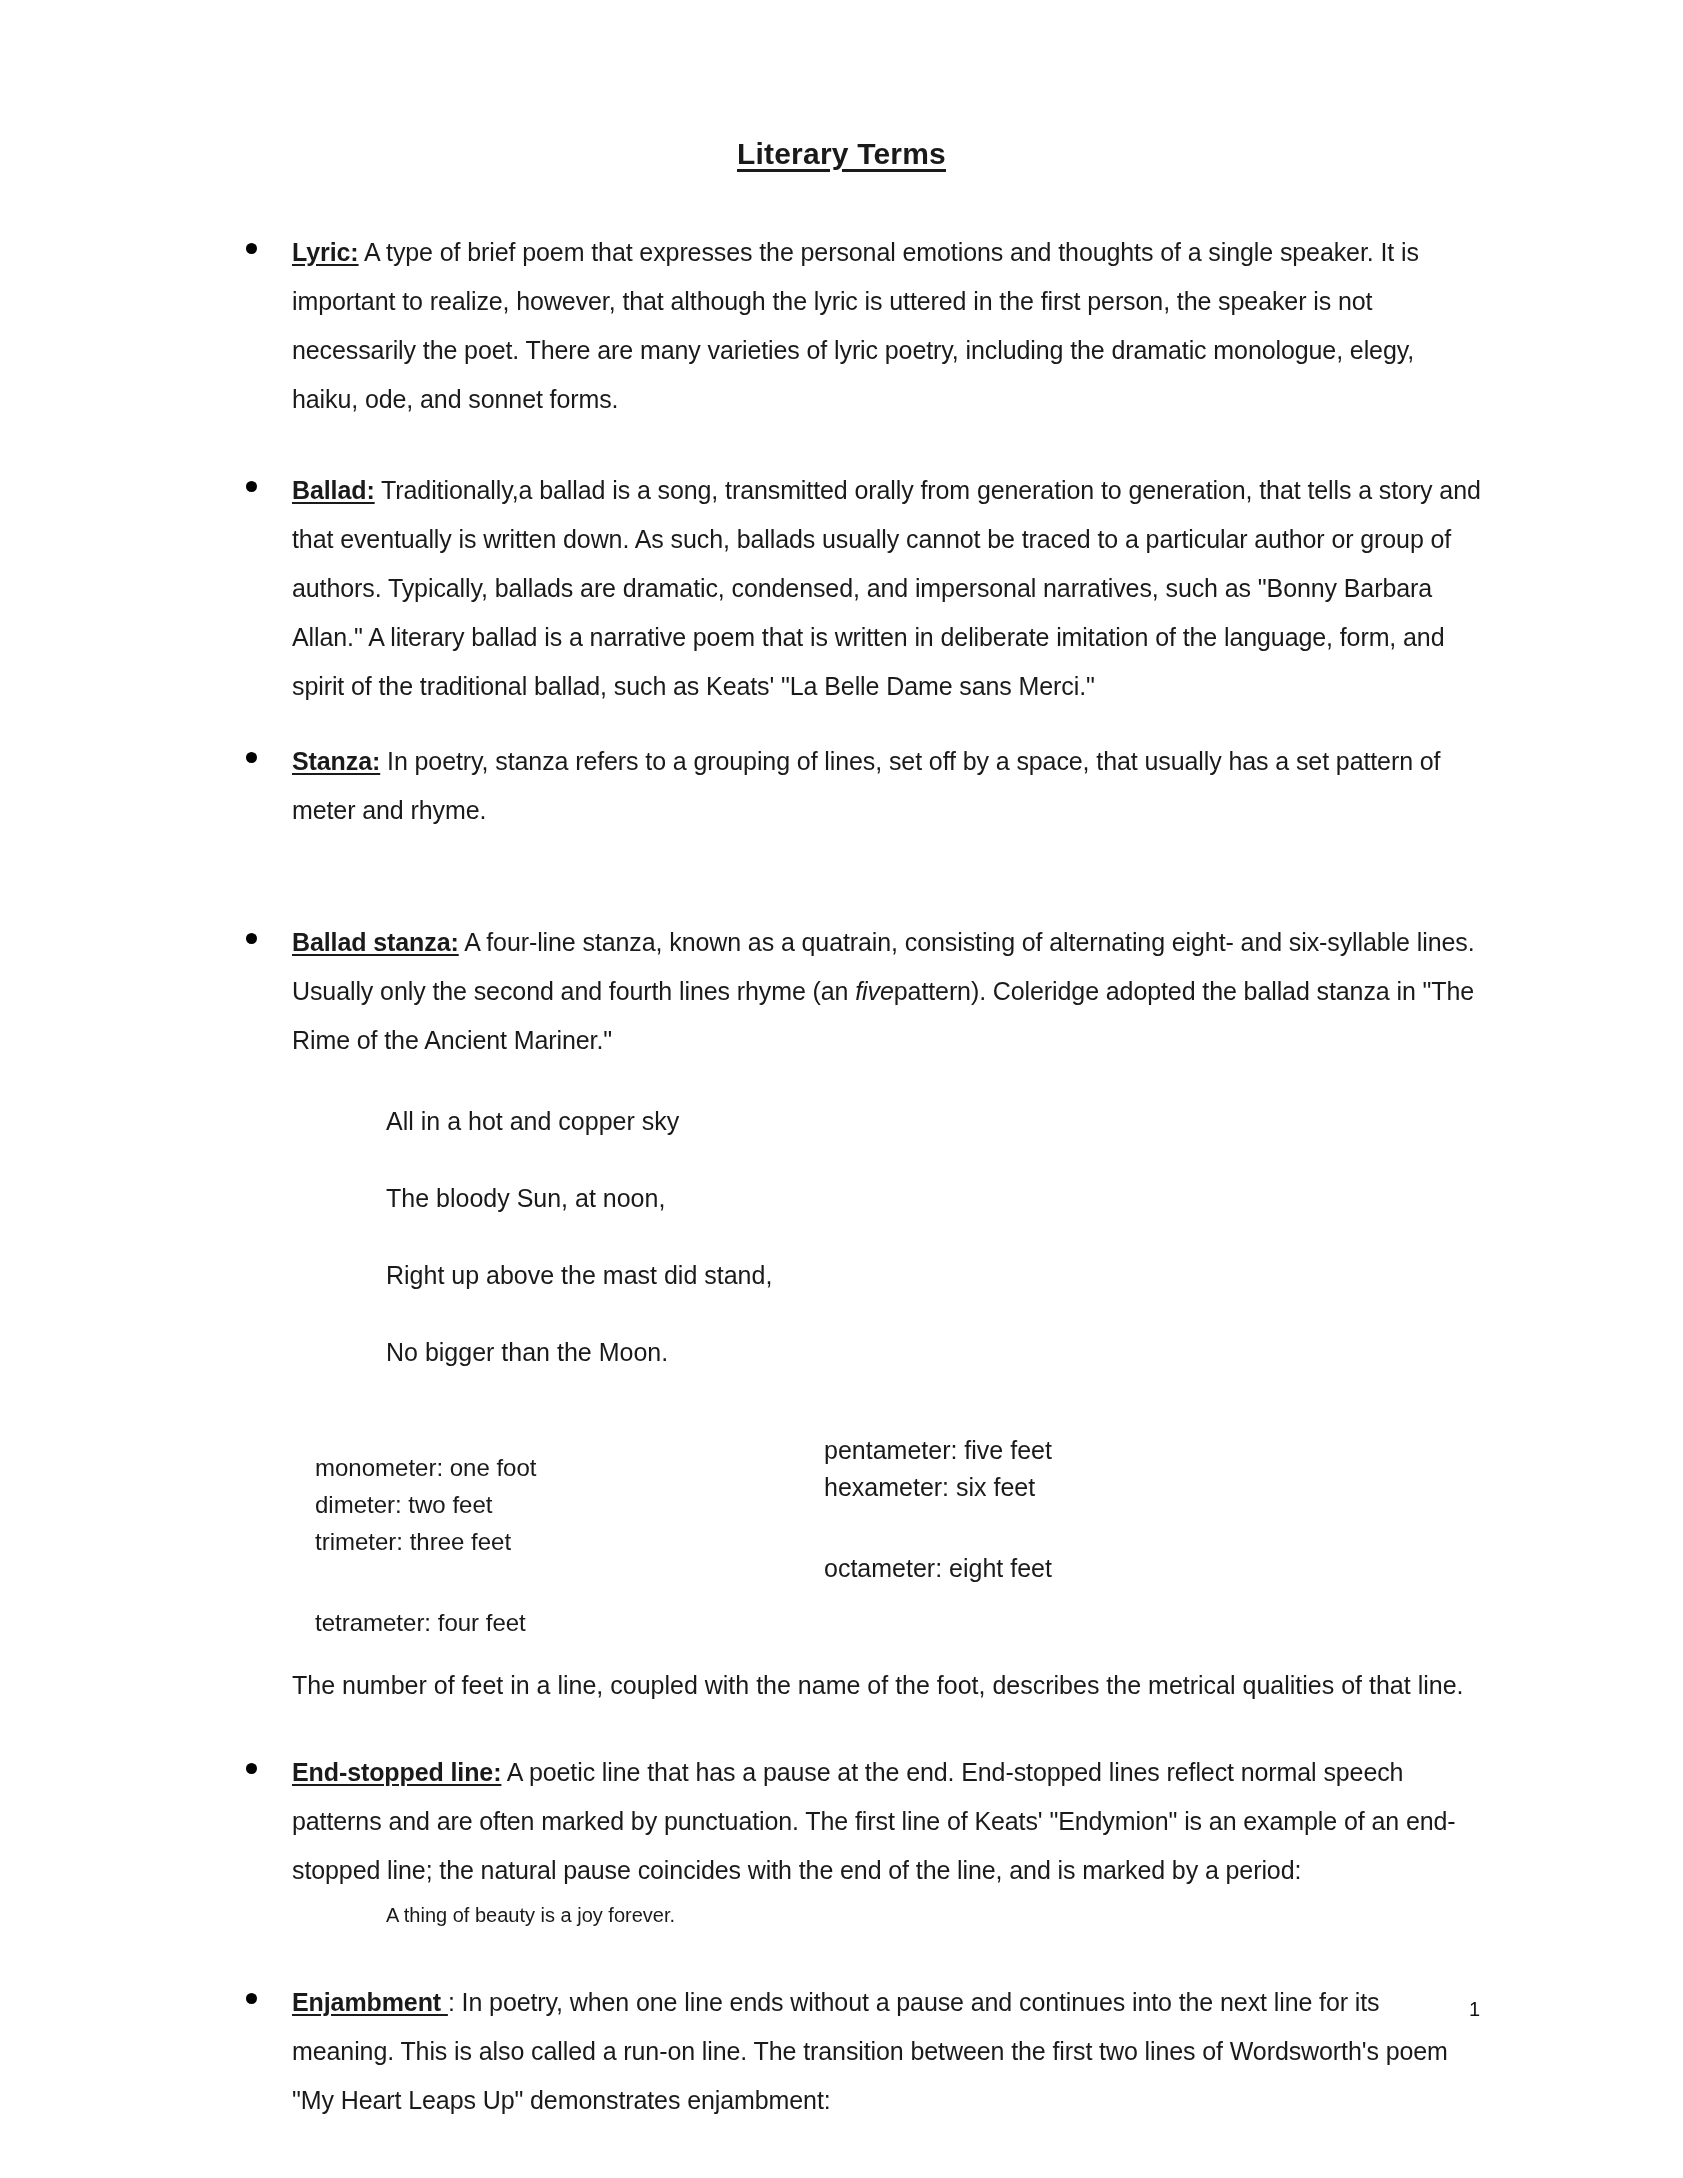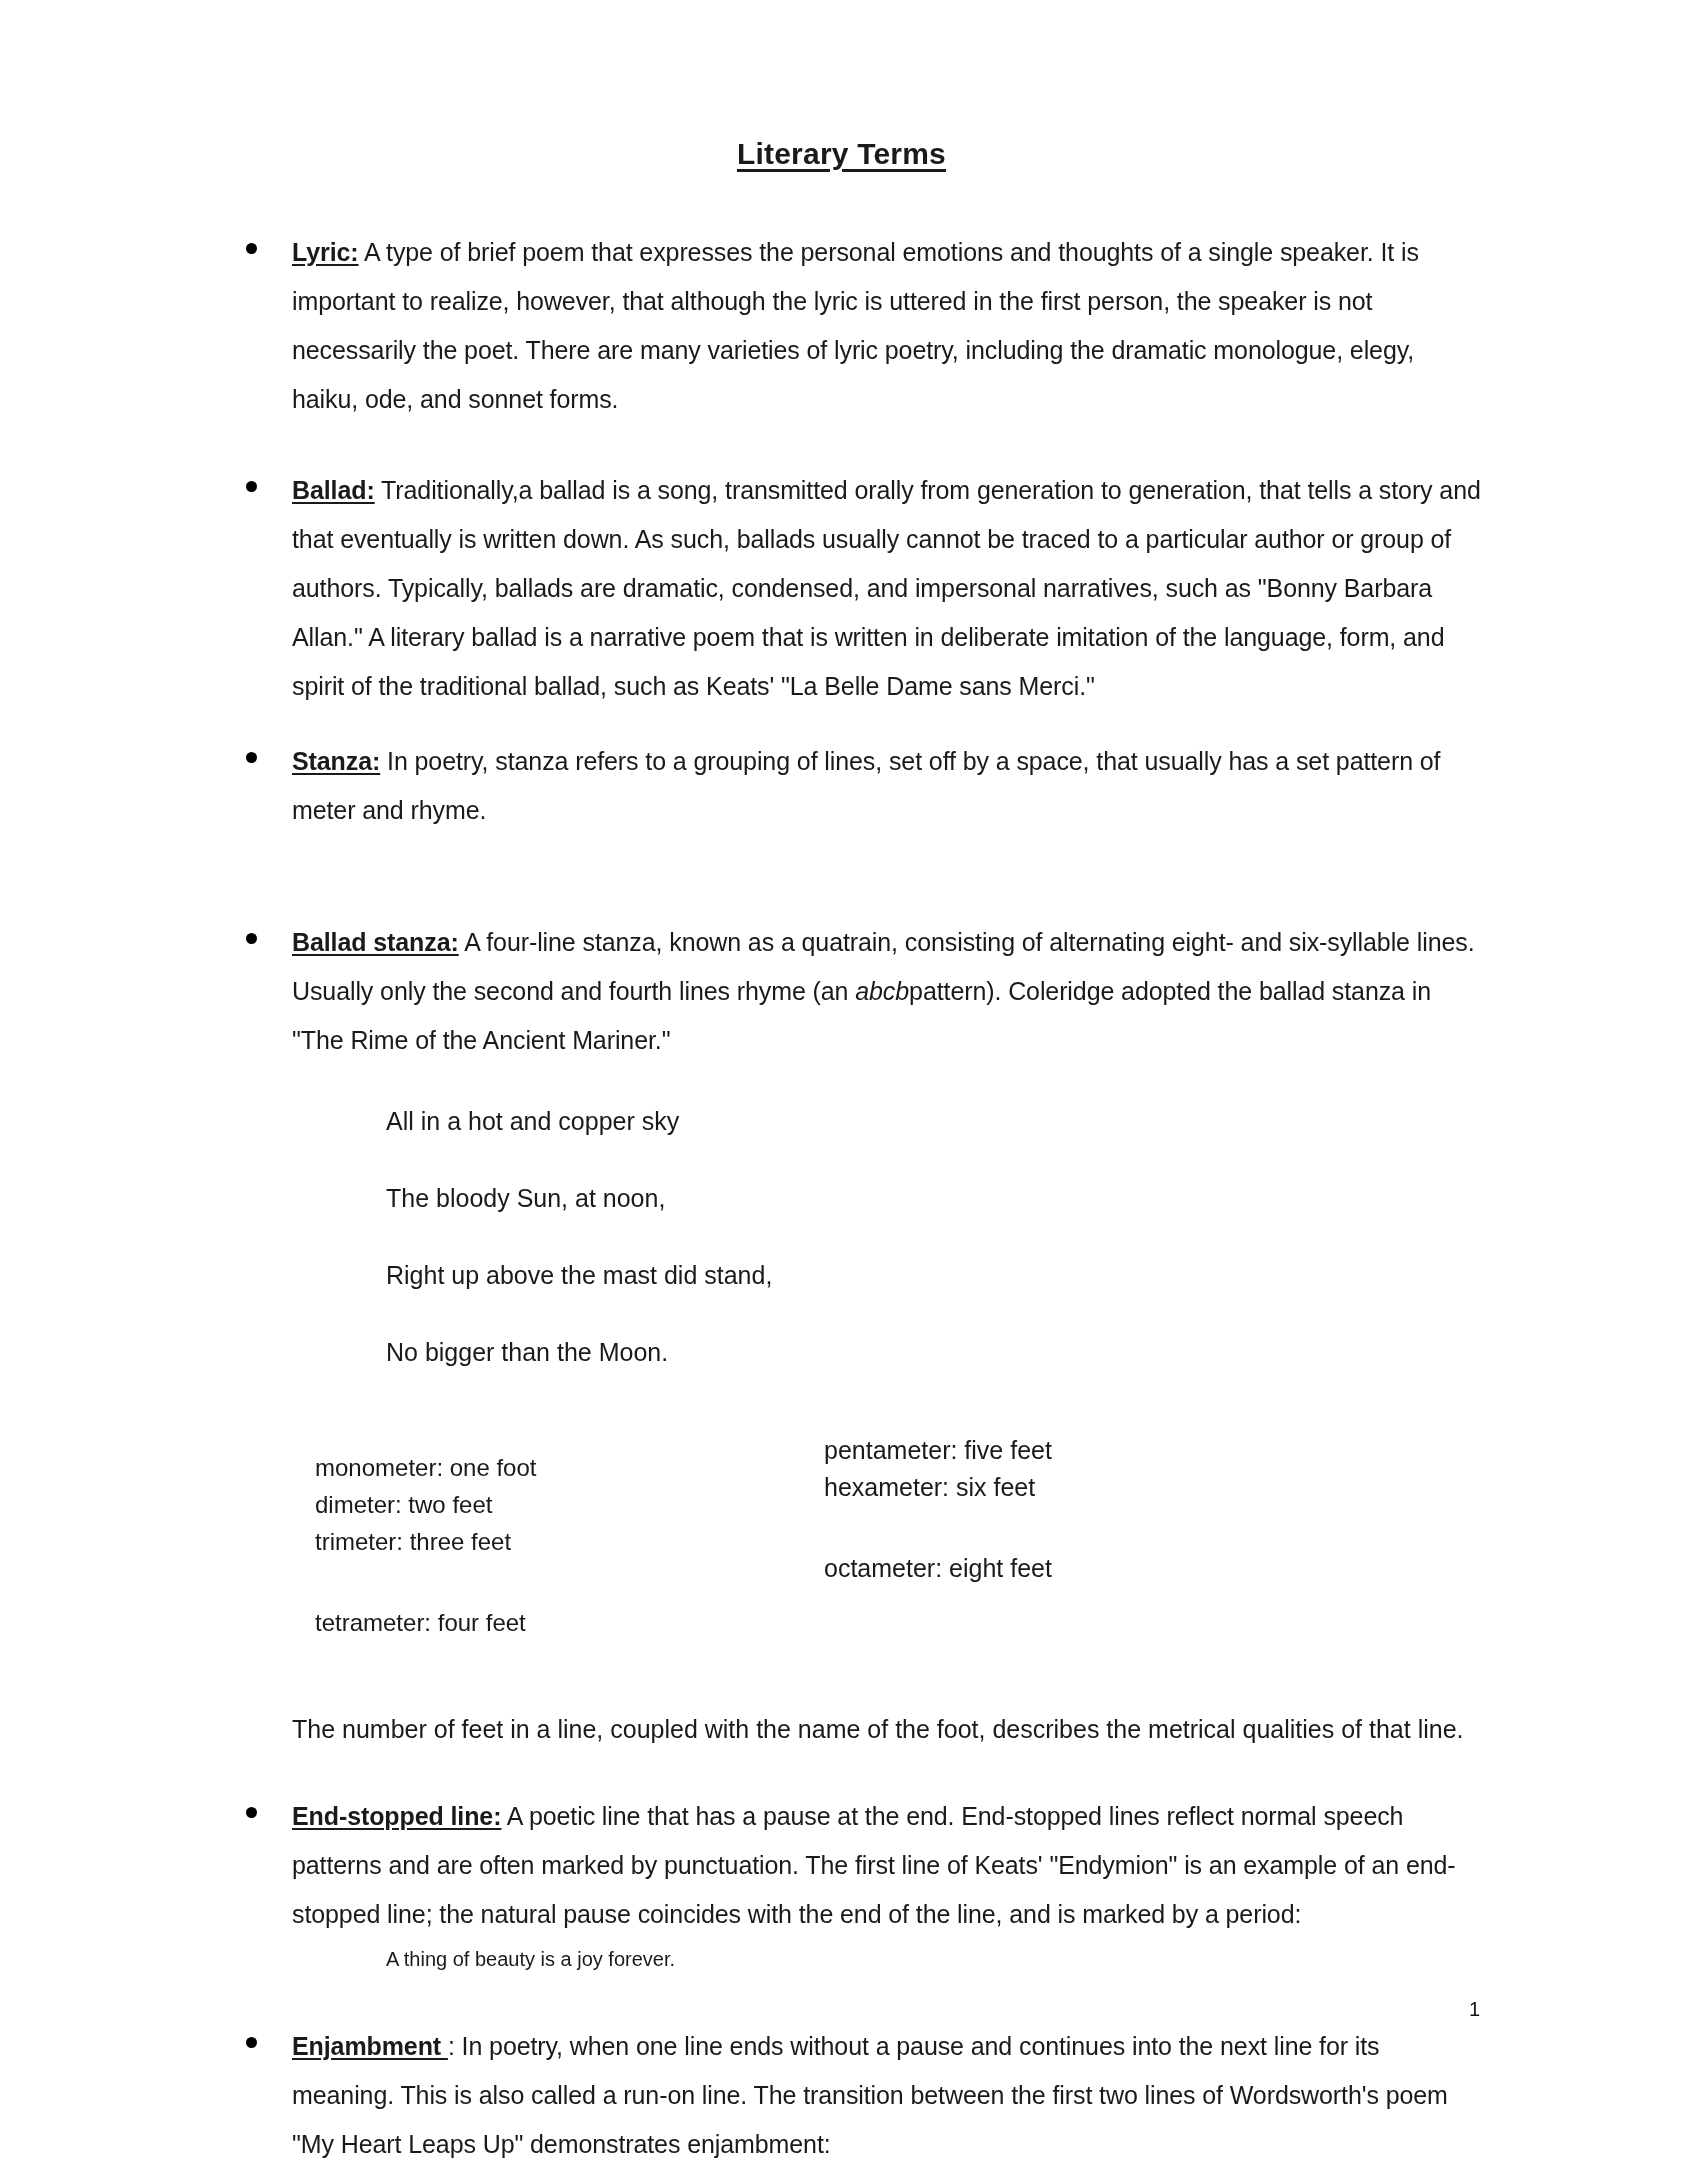--- a/index.html
+++ b/index.html
@@ -109,21 +109,20 @@
     font-size: 25px;
     line-height: 37px;
   }
   .meter-spacer { height: 44px; }
 
   .trailing-para {
     padding-left: 292px;
     padding-right: 110px;
     font-size: 25px;
     line-height: 41px;
-    margin-top: 44px;
   }
 
   .ital { font-style: italic; }
 
   .page-number {
     position: absolute;
     left: 0;
     top: 1998px;
     width: 1683px;
     padding-right: 203px;
@@ -160,21 +159,21 @@
 
     <div class="item">
       <span class="bullet"></span>
       <span class="term">Stanza:</span><span> In poetry, stanza refers to a grouping of lines, set off by a space, that usually has a set pattern of meter and rhyme.</span>
     </div>
 
     <div class="gap-xl"></div>
 
     <div class="item">
       <span class="bullet"></span>
-      <span class="term">Ballad stanza:</span><span>  A four-line stanza, known as a quatrain, consisting of alternating eight- and six-syllable lines. Usually only the second and fourth lines rhyme (an </span><span class="ital">abcb</span><span>pattern). Coleridge adopted the ballad stanza in "The Rime of the Ancient Mariner."</span>
+      <span class="term">Ballad stanza:</span><span>  A four-line stanza, known as a quatrain, consisting of alternating eight- and six-syllable lines. Usually only the second and fourth lines rhyme (an </span><span class="ital">five</span><span>pattern). Coleridge adopted the ballad stanza in "The Rime of the Ancient Mariner."</span>
     </div>
 
     <div class="verse">
       <div>All in a hot and copper sky</div>
       <div>The bloody Sun, at noon,</div>
       <div>Right up above the mast did stand,</div>
       <div>No bigger than the Moon.</div>
     </div>
 
     <div class="gap-md"></div>

